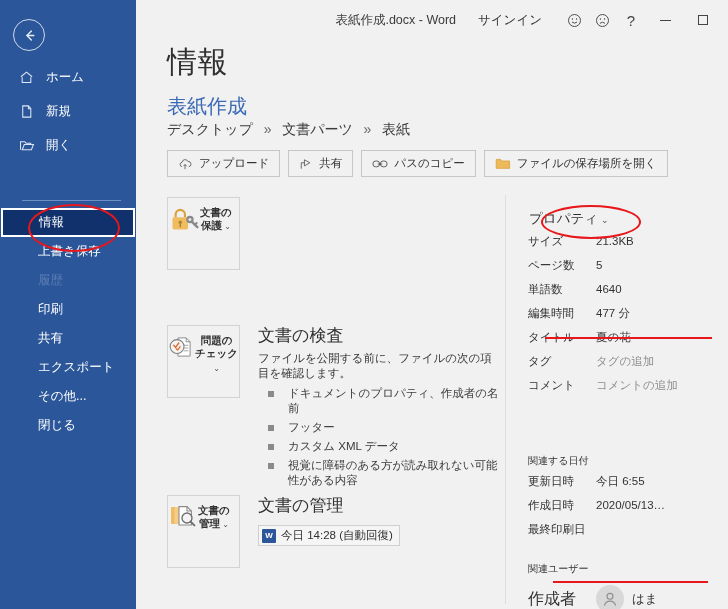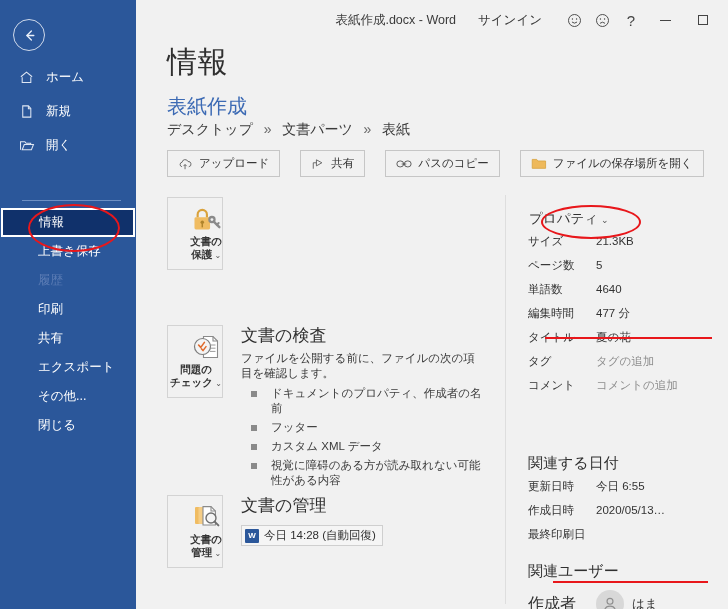--- a/index.html
+++ b/index.html
@@ -209,21 +209,21 @@
   .breadcrumb .sep {
     color: #6b6b6b;
     margin: 0 2px;
   }
 
   .toolbar {
     position: absolute;
     left: 31px;
     top: 110px;
     display: flex;
-    gap: 20px;
+    gap: 8px;
   }
   .tool-btn {
     height: 27px;
     border: 1px solid #c6c6c6;
     background: #f1f1f1;
     display: flex;
     align-items: center;
     padding: 0 10px;
     font-size: 11.5px;
     color: #303030;
@@ -257,27 +257,27 @@
   .card {
     position: absolute;
     left: 31px;
     display: flex;
   }
   .card-a { top: 157px; }
   .card-b { top: 285px; }
   .card-c { top: 455px; }
 
   .card-icon {
-    width: 56px;
+    width: 73px;
     height: 73px;
     border: 1px solid #d3d3d3;
     background: #f1f1f1;
     display: flex;
-    flex-direction: column;
-    align-items: flex-end;
+    flex-direction: row;
+    align-items: flex-start;
     justify-content: flex-start;
     box-sizing: border-box;
     padding-top: 8px;
     cursor: pointer;
     flex: 0 0 auto;
   }
   .card-icon .glyph {
     height: 26px;
     display: flex;
     align-items: center;
@@ -396,21 +396,21 @@
     white-space: nowrap;
   }
   .prop-val {
     font-size: 11.5px;
     color: #333;
     white-space: nowrap;
   }
   .prop-val.placeholder { color: #8d8d8d; cursor: pointer; }
 
   .sec-head {
-    font-size: 15px;
+    font-size: 10px;
     color: #303030;
     margin-top: 14px;
     margin-bottom: 6px;
     font-family: Liberation Serif, serif;
   }
   .dates {
     position: absolute;
     left: 0;
     top: 400px;
     width: 200px;

